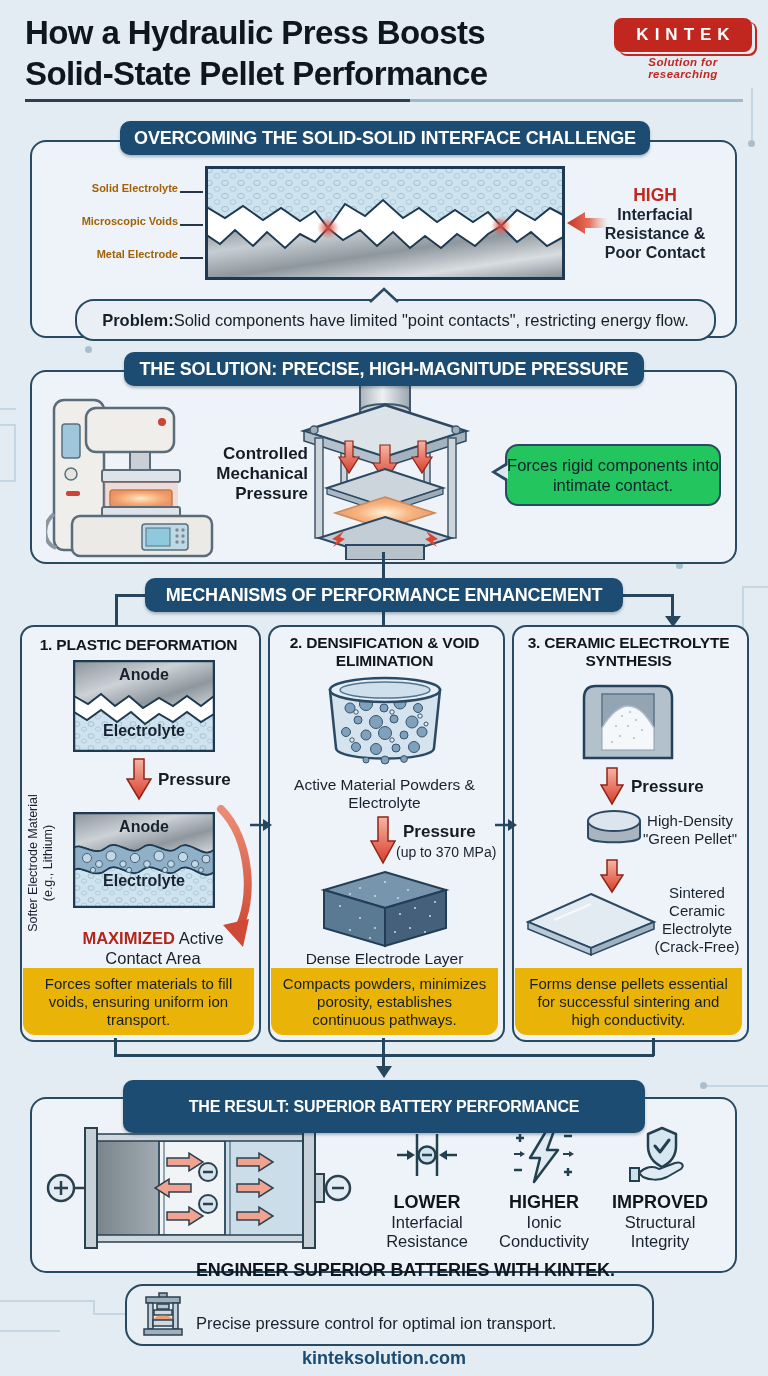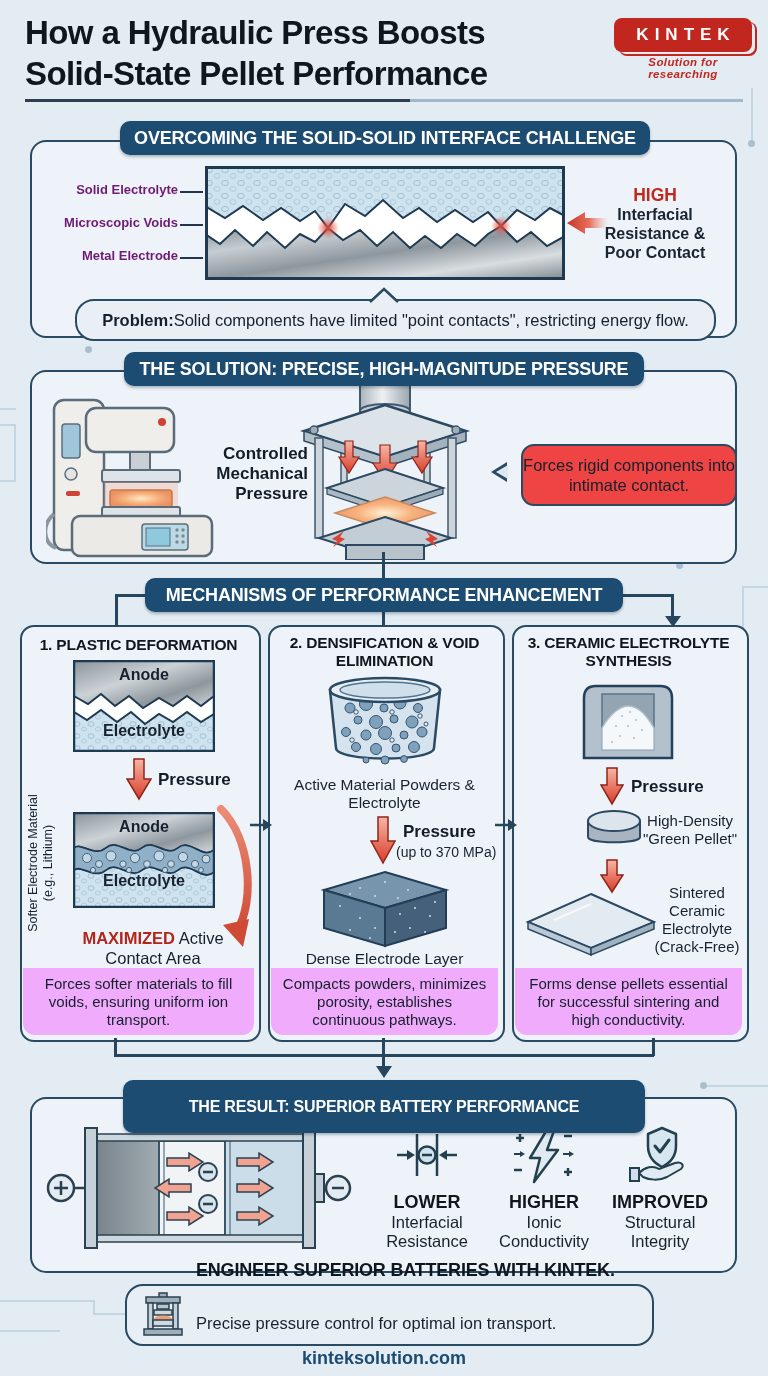--- a/index.html
+++ b/index.html
@@ -22,41 +22,41 @@
   .title-rule{position:absolute;left:25px;top:99px;width:718px;height:3px;
               background:linear-gradient(to right,#2f3e4e 0 385px,#9db9cb 385px);}
   
   .panel{position:absolute;background:#edf3f8;border:2.5px solid #294a63;border-radius:16px;z-index:1;}
   .pill{position:absolute;background:#1d4c72;color:#fff;font-weight:bold;border-radius:10px;
         display:flex;align-items:center;justify-content:center;text-align:center;z-index:3;
         letter-spacing:-0.2px;box-shadow:0 2px 3px rgba(20,40,60,.3);}
   .conn{position:absolute;background:#26465e;z-index:2;}
   .conn-arrow{position:absolute;width:0;height:0;z-index:2;}
   
-  .layer-label{position:absolute;font-size:13px;font-weight:bold;color:#701a75;text-align:right;z-index:2;}
+  .layer-label{position:absolute;font-size:11px;font-weight:bold;color:#a16207;text-align:right;z-index:2;}
   .label-line{position:absolute;height:2px;background:#22374c;z-index:2;}
   .callout-high{position:absolute;color:#c0281e;font-weight:bold;font-size:17.5px;text-align:center;z-index:2;}
   .callout-text{position:absolute;color:#1a2430;font-weight:bold;font-size:16px;line-height:19px;text-align:center;z-index:2;}
   .problem-box{position:absolute;left:75px;top:299px;width:637px;height:38px;background:#e9eff5;
                border:2px solid #294a63;border-radius:19px;z-index:2;
                display:flex;align-items:center;justify-content:center;font-size:16.5px;}
   
   .pressure-label{position:absolute;left:198px;top:444px;width:110px;text-align:right;font-weight:bold;
                   font-size:17px;line-height:20px;color:#141c26;z-index:2;}
-  .bubble{position:absolute;left:505px;top:444px;width:212px;height:58px;background:#ef4444;
+  .bubble{position:absolute;left:505px;top:444px;width:212px;height:58px;background:#22c55e;
           border:2px solid #294a63;border-radius:13px;display:flex;align-items:center;justify-content:center;
-          text-align:center;font-size:16.5px;line-height:20px;z-index:2;margin-left:16px;}
+          text-align:center;font-size:16.5px;line-height:20px;z-index:2;}
   .bubble-tip{position:absolute;left:491px;top:462px;width:0;height:0;z-index:2;
               border-top:10px solid transparent;border-bottom:10px solid transparent;border-right:16px solid #294a63;}
   .bubble-tip2{position:absolute;left:496px;top:465px;width:0;height:0;z-index:3;
                border-top:7px solid transparent;border-bottom:7px solid transparent;border-right:12px solid #dce7ef;}
   
   .col-title{position:absolute;text-align:center;font-weight:bold;font-size:15.5px;line-height:18px;
              color:#10161d;z-index:2;letter-spacing:-0.2px;}
-  .col-footer{position:absolute;background:#f0abfc;border-radius:0 0 12px 12px;display:flex;align-items:center;
+  .col-footer{position:absolute;background:#eab308;border-radius:0 0 12px 12px;display:flex;align-items:center;
               justify-content:center;text-align:center;font-size:15px;line-height:18px;z-index:2;padding:0 9px;box-sizing:border-box;}
   .mini-label{position:absolute;text-align:center;font-size:16px;font-weight:bold;color:#18222e;z-index:3;}
   .cap{position:absolute;text-align:center;font-size:15.5px;line-height:18px;color:#18222e;z-index:2;}
   .press-word{position:absolute;font-weight:bold;font-size:17px;color:#141c26;z-index:2;}
   .press-note{position:absolute;font-size:14px;color:#18222e;z-index:2;}
   .side-label{position:absolute;left:-37px;top:843px;width:166px;height:40px;transform:rotate(-90deg);
               text-align:center;font-size:12.5px;line-height:15px;color:#18222e;z-index:2;}
   .maxi{position:absolute;left:80px;top:928px;width:146px;text-align:center;font-size:16.5px;line-height:20px;z-index:2;}
   .maxi b{color:#b2251b;}
   

